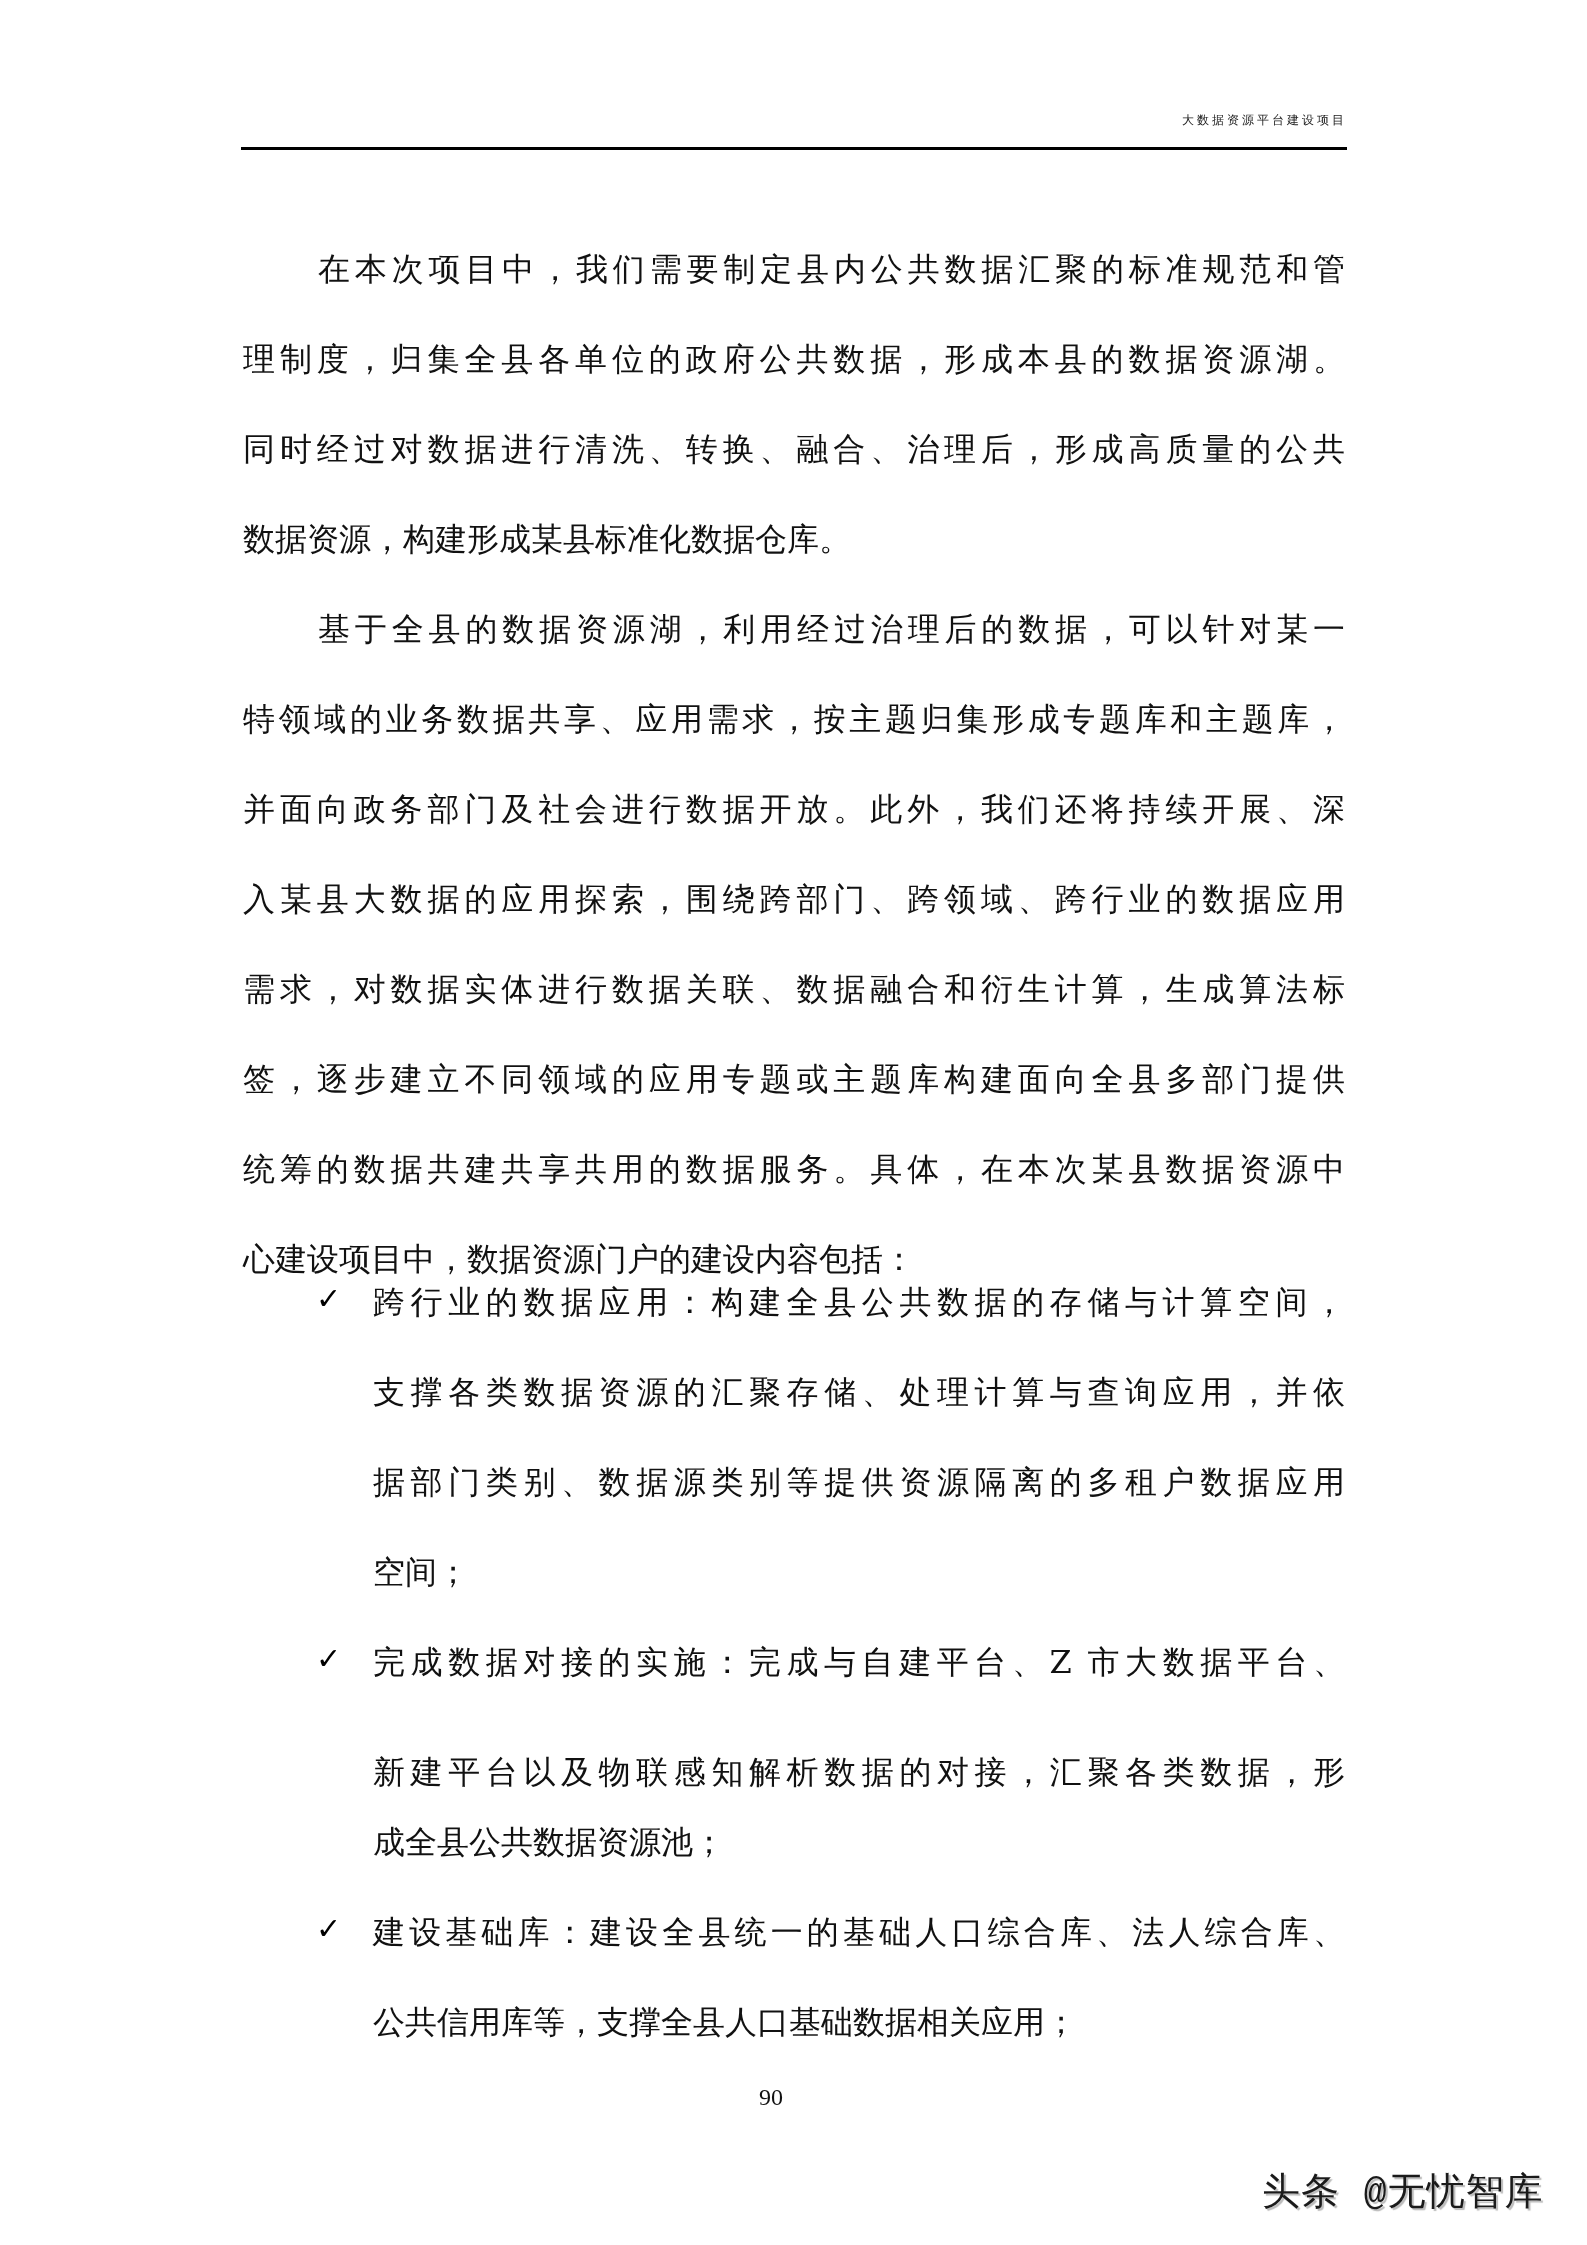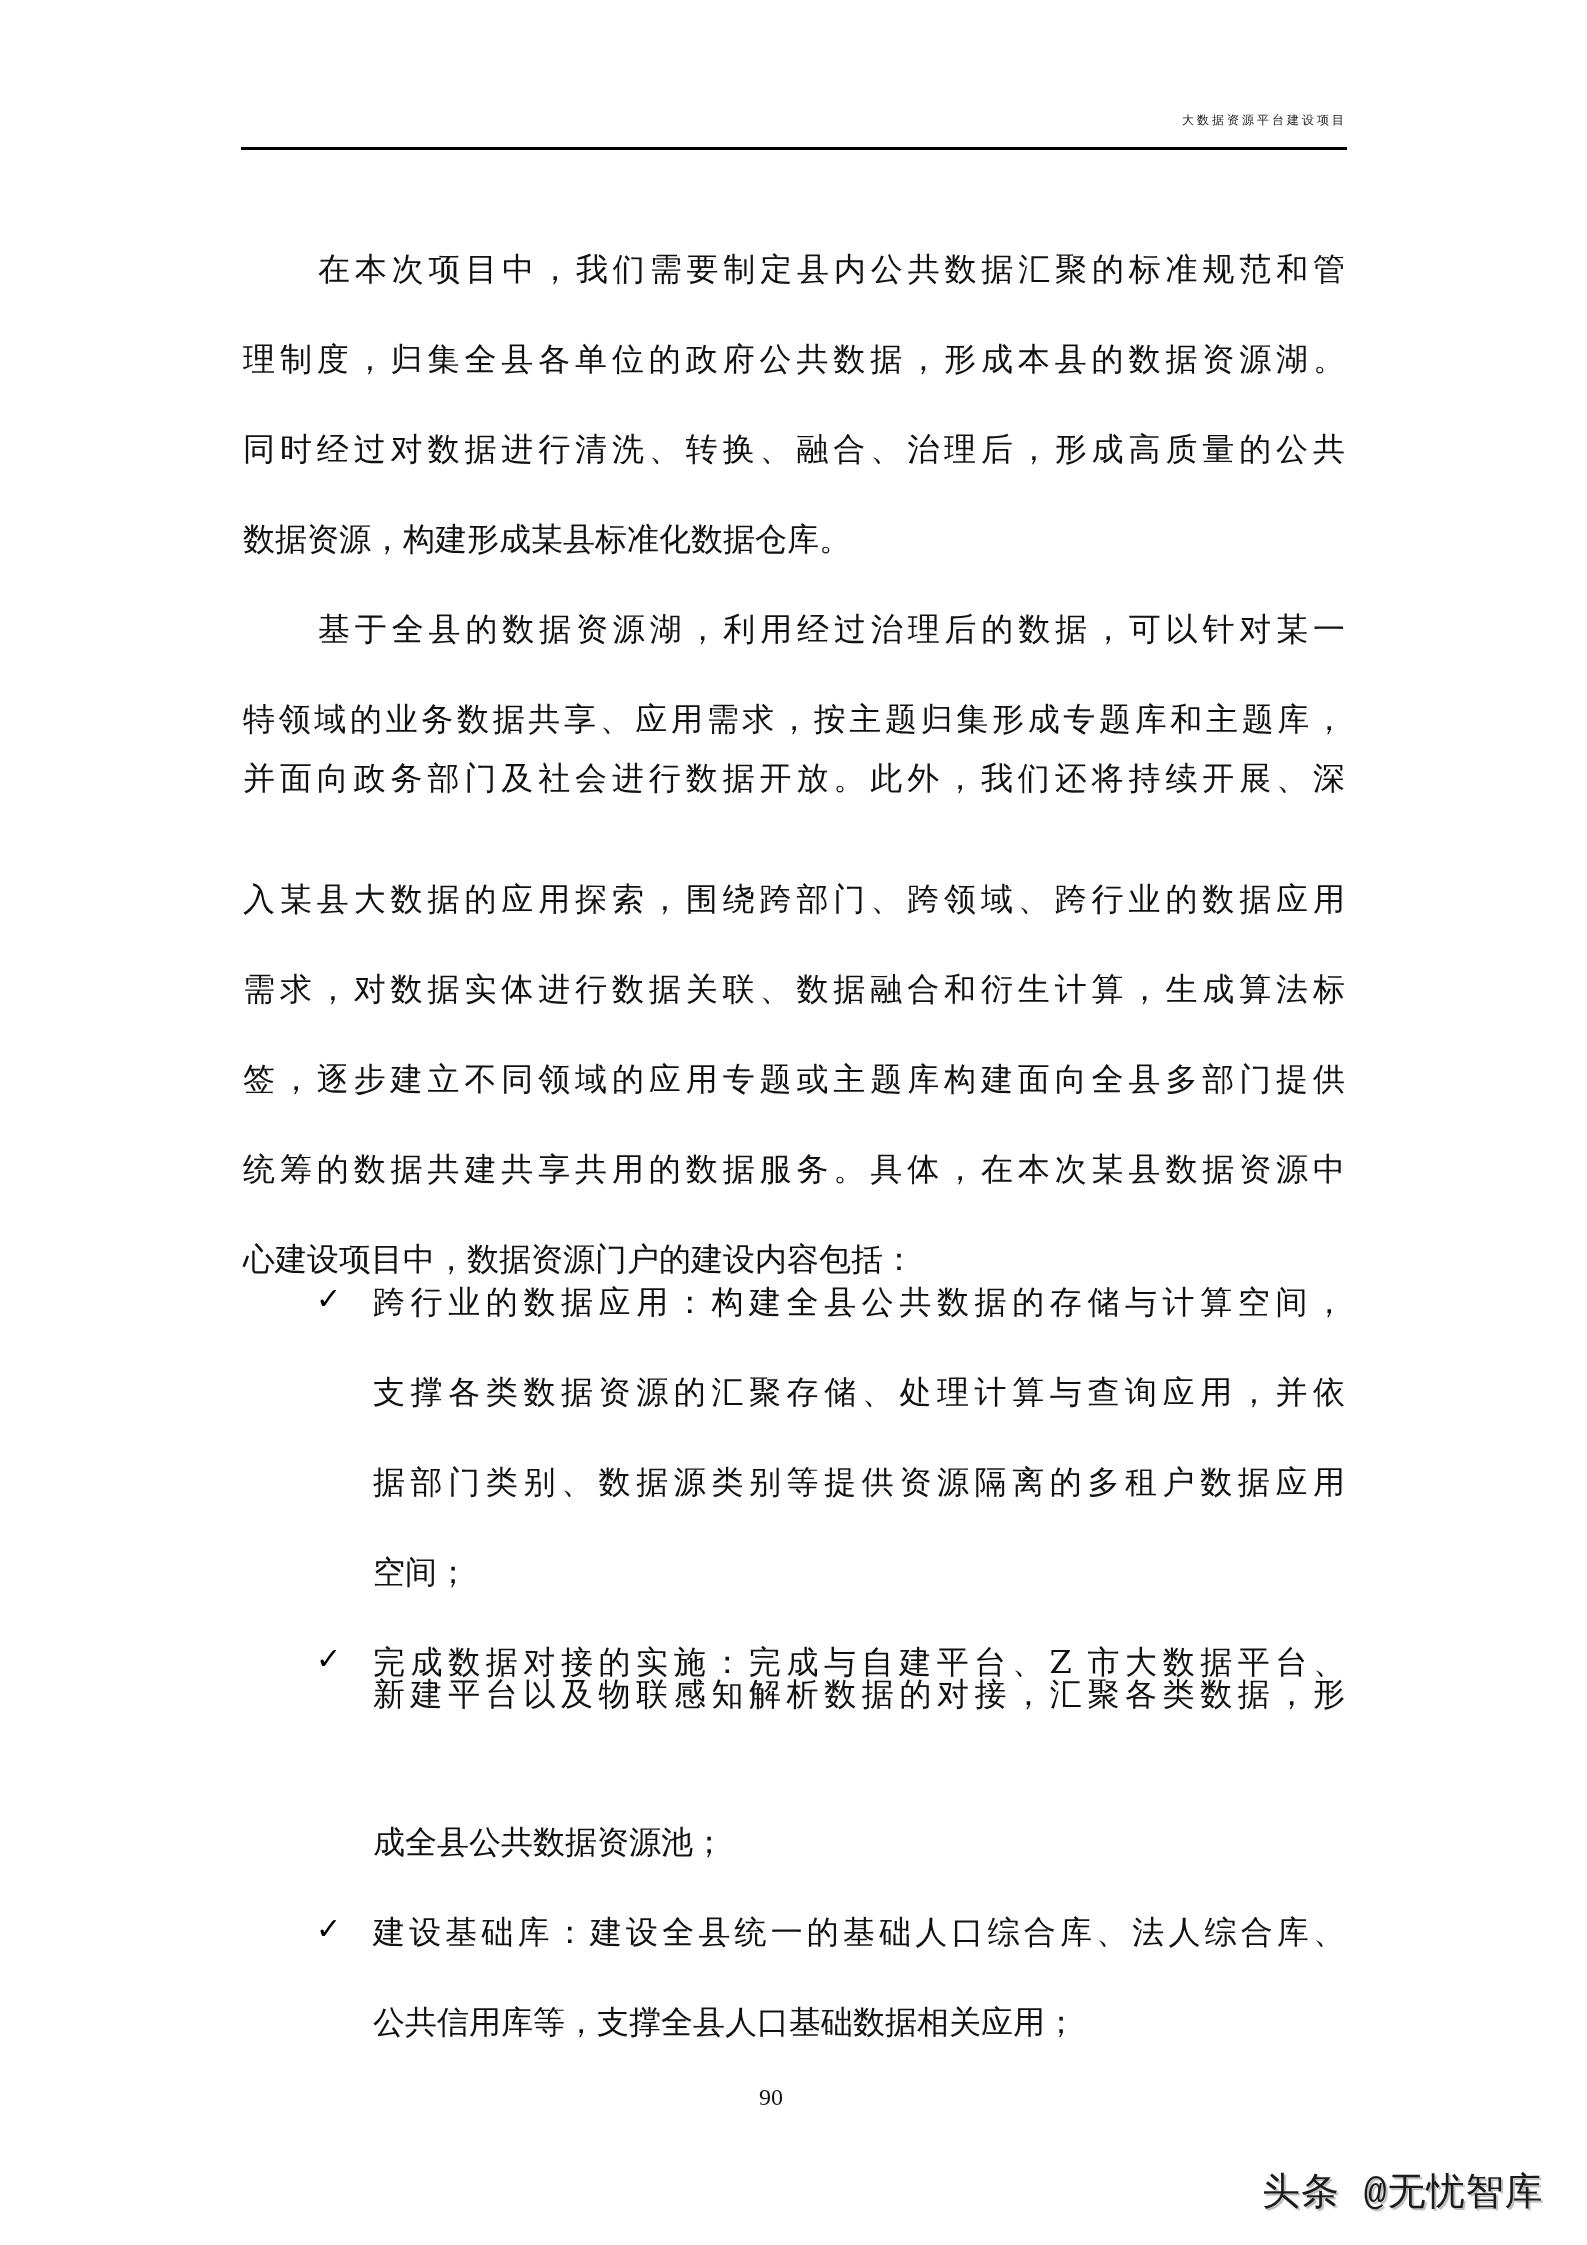--- a/index.html
+++ b/index.html
@@ -35,40 +35,40 @@
   <div>
     <div class="line p-line indent" style="top:215px">在本次项目中，我们需要制定县内公共数据汇聚的标准规范和管</div>
     <div class="line p-line" style="top:305px">理制度，归集全县各单位的政府公共数据，形成本县的数据资源湖。</div>
     <div class="line p-line" style="top:395px">同时经过对数据进行清洗、转换、融合、治理后，形成高质量的公共</div>
     <div class="line p-line last" style="top:485px">数据资源，构建形成某县标准化数据仓库。</div>
   </div>
 
   <div>
     <div class="line p-line indent" style="top:575px">基于全县的数据资源湖，利用经过治理后的数据，可以针对某一</div>
     <div class="line p-line" style="top:665px">特领域的业务数据共享、应用需求，按主题归集形成专题库和主题库，</div>
-    <div class="line p-line" style="top:724px">并面向政务部门及社会进行数据开放。此外，我们还将持续开展、深</div>
+    <div class="line p-line" style="top:755px">并面向政务部门及社会进行数据开放。此外，我们还将持续开展、深</div>
     <div class="line p-line" style="top:845px">入某县大数据的应用探索，围绕跨部门、跨领域、跨行业的数据应用</div>
     <div class="line p-line" style="top:935px">需求，对数据实体进行数据关联、数据融合和衍生计算，生成算法标</div>
     <div class="line p-line" style="top:1025px">签，逐步建立不同领域的应用专题或主题库构建面向全县多部门提供</div>
     <div class="line p-line" style="top:1115px">统筹的数据共建共享共用的数据服务。具体，在本次某县数据资源中</div>
     <div class="line p-line last" style="top:1205px">心建设项目中，数据资源门户的建设内容包括：</div>
   </div>
 
   <div>
     <div>
       <span class="check" style="top:1277px">✓</span>
       <div class="line b-line" style="top:1280px">跨行业的数据应用：构建全县公共数据的存储与计算空间，</div>
       <div class="line b-line" style="top:1370px">支撑各类数据资源的汇聚存储、处理计算与查询应用，并依</div>
       <div class="line b-line" style="top:1460px">据部门类别、数据源类别等提供资源隔离的多租户数据应用</div>
       <div class="line b-line last" style="top:1550px">空间；</div>
     </div>
     <div>
       <span class="check" style="top:1637px">✓</span>
       <div class="line b-line" style="top:1640px">完成数据对接的实施：完成与自建平台、Z 市大数据平台、</div>
-      <div class="line b-line" style="top:1672px">新建平台以及物联感知解析数据的对接，汇聚各类数据，形</div>
+      <div class="line b-line" style="top:1750px">新建平台以及物联感知解析数据的对接，汇聚各类数据，形</div>
       <div class="line b-line last" style="top:1820px">成全县公共数据资源池；</div>
     </div>
     <div>
       <span class="check" style="top:1907px">✓</span>
       <div class="line b-line" style="top:1910px">建设基础库：建设全县统一的基础人口综合库、法人综合库、</div>
       <div class="line b-line last" style="top:2000px">公共信用库等，支撑全县人口基础数据相关应用；</div>
     </div>
   </div>
 </div>
 

